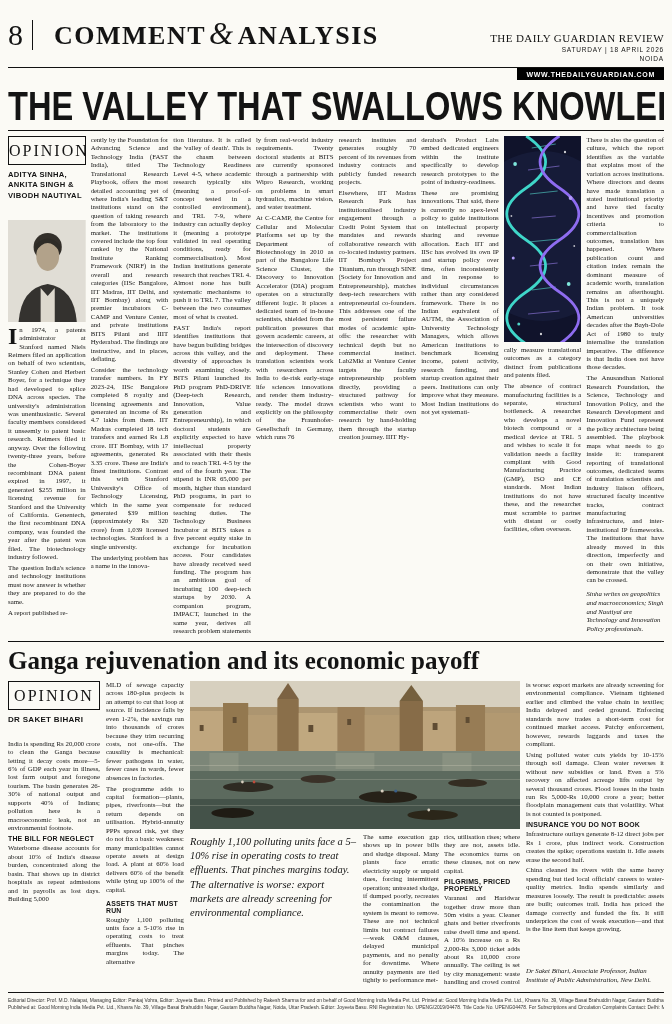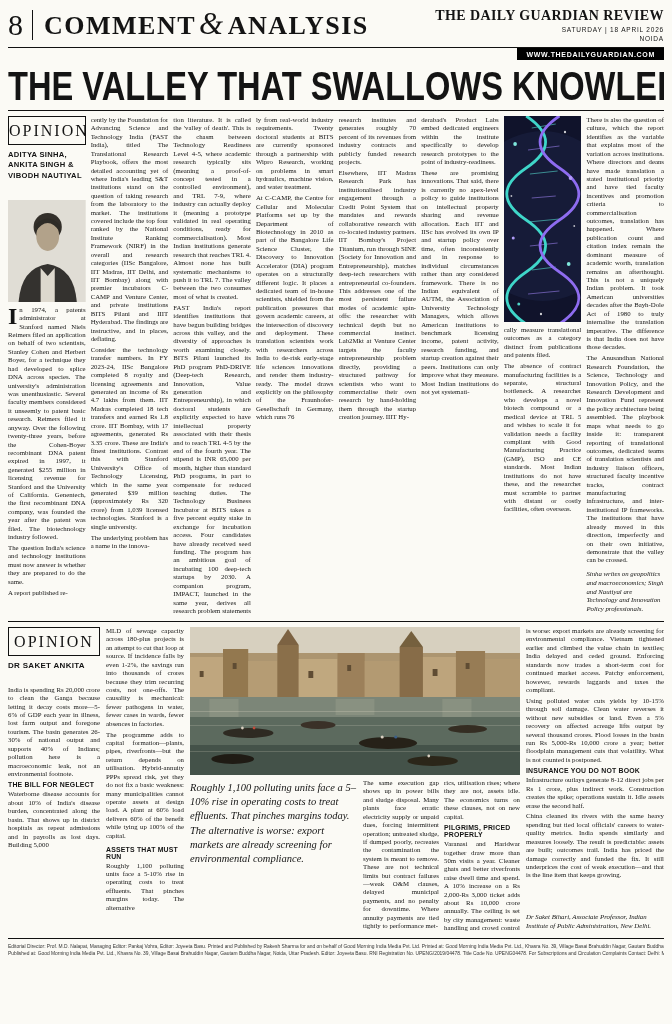--- a/index.html
+++ b/index.html
@@ -4,24 +4,24 @@
 <style>
   html,body{margin:0;padding:0;background:#8a8a8a;}
   .page{width:672px;height:1024px;margin:0 auto;background:#fbfaf5;color:#141414;
         padding:6px 8px;box-sizing:border-box;overflow:hidden;
         font-family:"Liberation Serif",serif;}
   
   .masthead-row{display:flex;justify-content:space-between;align-items:flex-end;padding:2px 0 5px;}
   .mh-left{display:flex;align-items:center;gap:9px;}
   .pagenum{font-size:30px;line-height:30px;}
   .vrule{width:1px;height:30px;background:#111;}
-  .section-title{font-size:26px;line-height:28px;letter-spacing:1.5px;font-weight:600;margin:2px;white-space:nowrap;}
+  .section-title{font-size:26px;line-height:28px;letter-spacing:1.5px;font-weight:600;margin:12px;white-space:nowrap;}
   .amp{font-style:italic;font-size:31px;font-weight:400;padding:0 3px;}
   .mh-right{text-align:right;}
-  .paper-name{font-weight:bold;font-size:14px;letter-spacing:.4px;}
+  .paper-name{font-weight:normal;font-size:11px;letter-spacing:.4px;}
   .date-line,.city{font-size:6.5px;letter-spacing:.8px;margin-top:2px;font-family:"Liberation Sans",sans-serif;}
   .rule-thin{height:1px;background:#111;}
   .url-row{display:flex;justify-content:flex-end;}
   .url-bar{background:#000;color:#fff;font:bold 7px "Liberation Sans",sans-serif;letter-spacing:.7px;padding:3px 9px 2px;}
   
   .main-headline{margin:3px 0 5px;height:42px;overflow:hidden;}
   .main-headline span{display:inline-block;font:800 32px/36px "Liberation Sans",sans-serif;
         white-space:nowrap;transform:scale(1.02,1.26);transform-origin:left top;letter-spacing:0;}
   
   .article1{display:grid;grid-template-columns:repeat(8,1fr);gap:5px;height:498px;margin-top:5px;overflow:hidden;}
@@ -153,24 +153,25 @@
           <p>There is also the question of culture, which the report identifies as the variable that explains most of the variation across institutions. Where directors and deans have made translation a stated institutional priority and have tied faculty incentives and promotion criteria to commercialisation outcomes, translation has happened. Where publication count and citation index remain the dominant measure of academic worth, translation remains an afterthought. This is not a uniquely Indian problem. It took American universities decades after the Bayh-Dole Act of 1980 to truly internalise the translation imperative. The difference is that India does not have those decades.</p>
           <p>The Anusandhan National Research Foundation, the Science, Technology and Innovation Policy, and the Research Development and Innovation Fund represent the policy architecture being assembled. The playbook maps what needs to go inside it: transparent reporting of translational outcomes, dedicated teams of translation scientists and industry liaison officers, structured faculty incentive tracks, contract manufacturing infrastructure, and inter-institutional IP frameworks. The institutions that have already moved in this direction, imperfectly and on their own initiative, demonstrate that the valley can be crossed.</p>
         </div>
       <p class="bio">Sinha writes on geopolitics and macroeconomics; Singh and Nautiyal are Technology and Innovation Policy professionals.</p>
     </div>
   </section>
 
   <div class="rule-thin section-sep"></div>
 
   <section class="article2">
+    <h2 class="headline2">Ganga rejuvenation and its economic payoff</h2>
     <div class="a2-body">
       <div class="col">
         <div class="opinion-box">OPINION</div>
-        <div class="authors author2">DR SAKET ANKITA</div>
+        <div class="authors author2">DR SAKET BIHARI</div>
         <div class="coltext">
             <p>India is spending Rs 20,000 crore to clean the Ganga because letting it decay costs more—5-6% of GDP each year in illness, lost farm output and foregone tourism. The basin generates 26-30% of national output and supports 40% of Indians; pollution here is a macroeconomic leak, not an environmental footnote.</p>
             <h4>THE BILL FOR NEGLECT</h4>
             <p>Waterborne disease accounts for about 10% of India's disease burden, concentrated along the basin. That shows up in district hospitals as repeat admissions and in payrolls as lost days. Building 5,000</p>
           </div>
       </div>
       <div class="col coltext">
           <p>MLD of sewage capacity across 180-plus projects is an attempt to cut that loop at source. If incidence falls by even 1-2%, the savings run into thousands of crores because they trim recurring costs, not one-offs. The causality is mechanical: fewer pathogens in water, fewer cases in wards, fewer absences in factories.</p>
           <p>The programme adds to capital formation—plants, pipes, riverfronts—but the return depends on utilisation. Hybrid-annuity PPPs spread risk, yet they do not fix a basic weakness: many municipalities cannot operate assets at design load. A plant at 60% load delivers 60% of the benefit while tying up 100% of the capital.</p>
           <h4>ASSETS THAT MUST RUN</h4>

